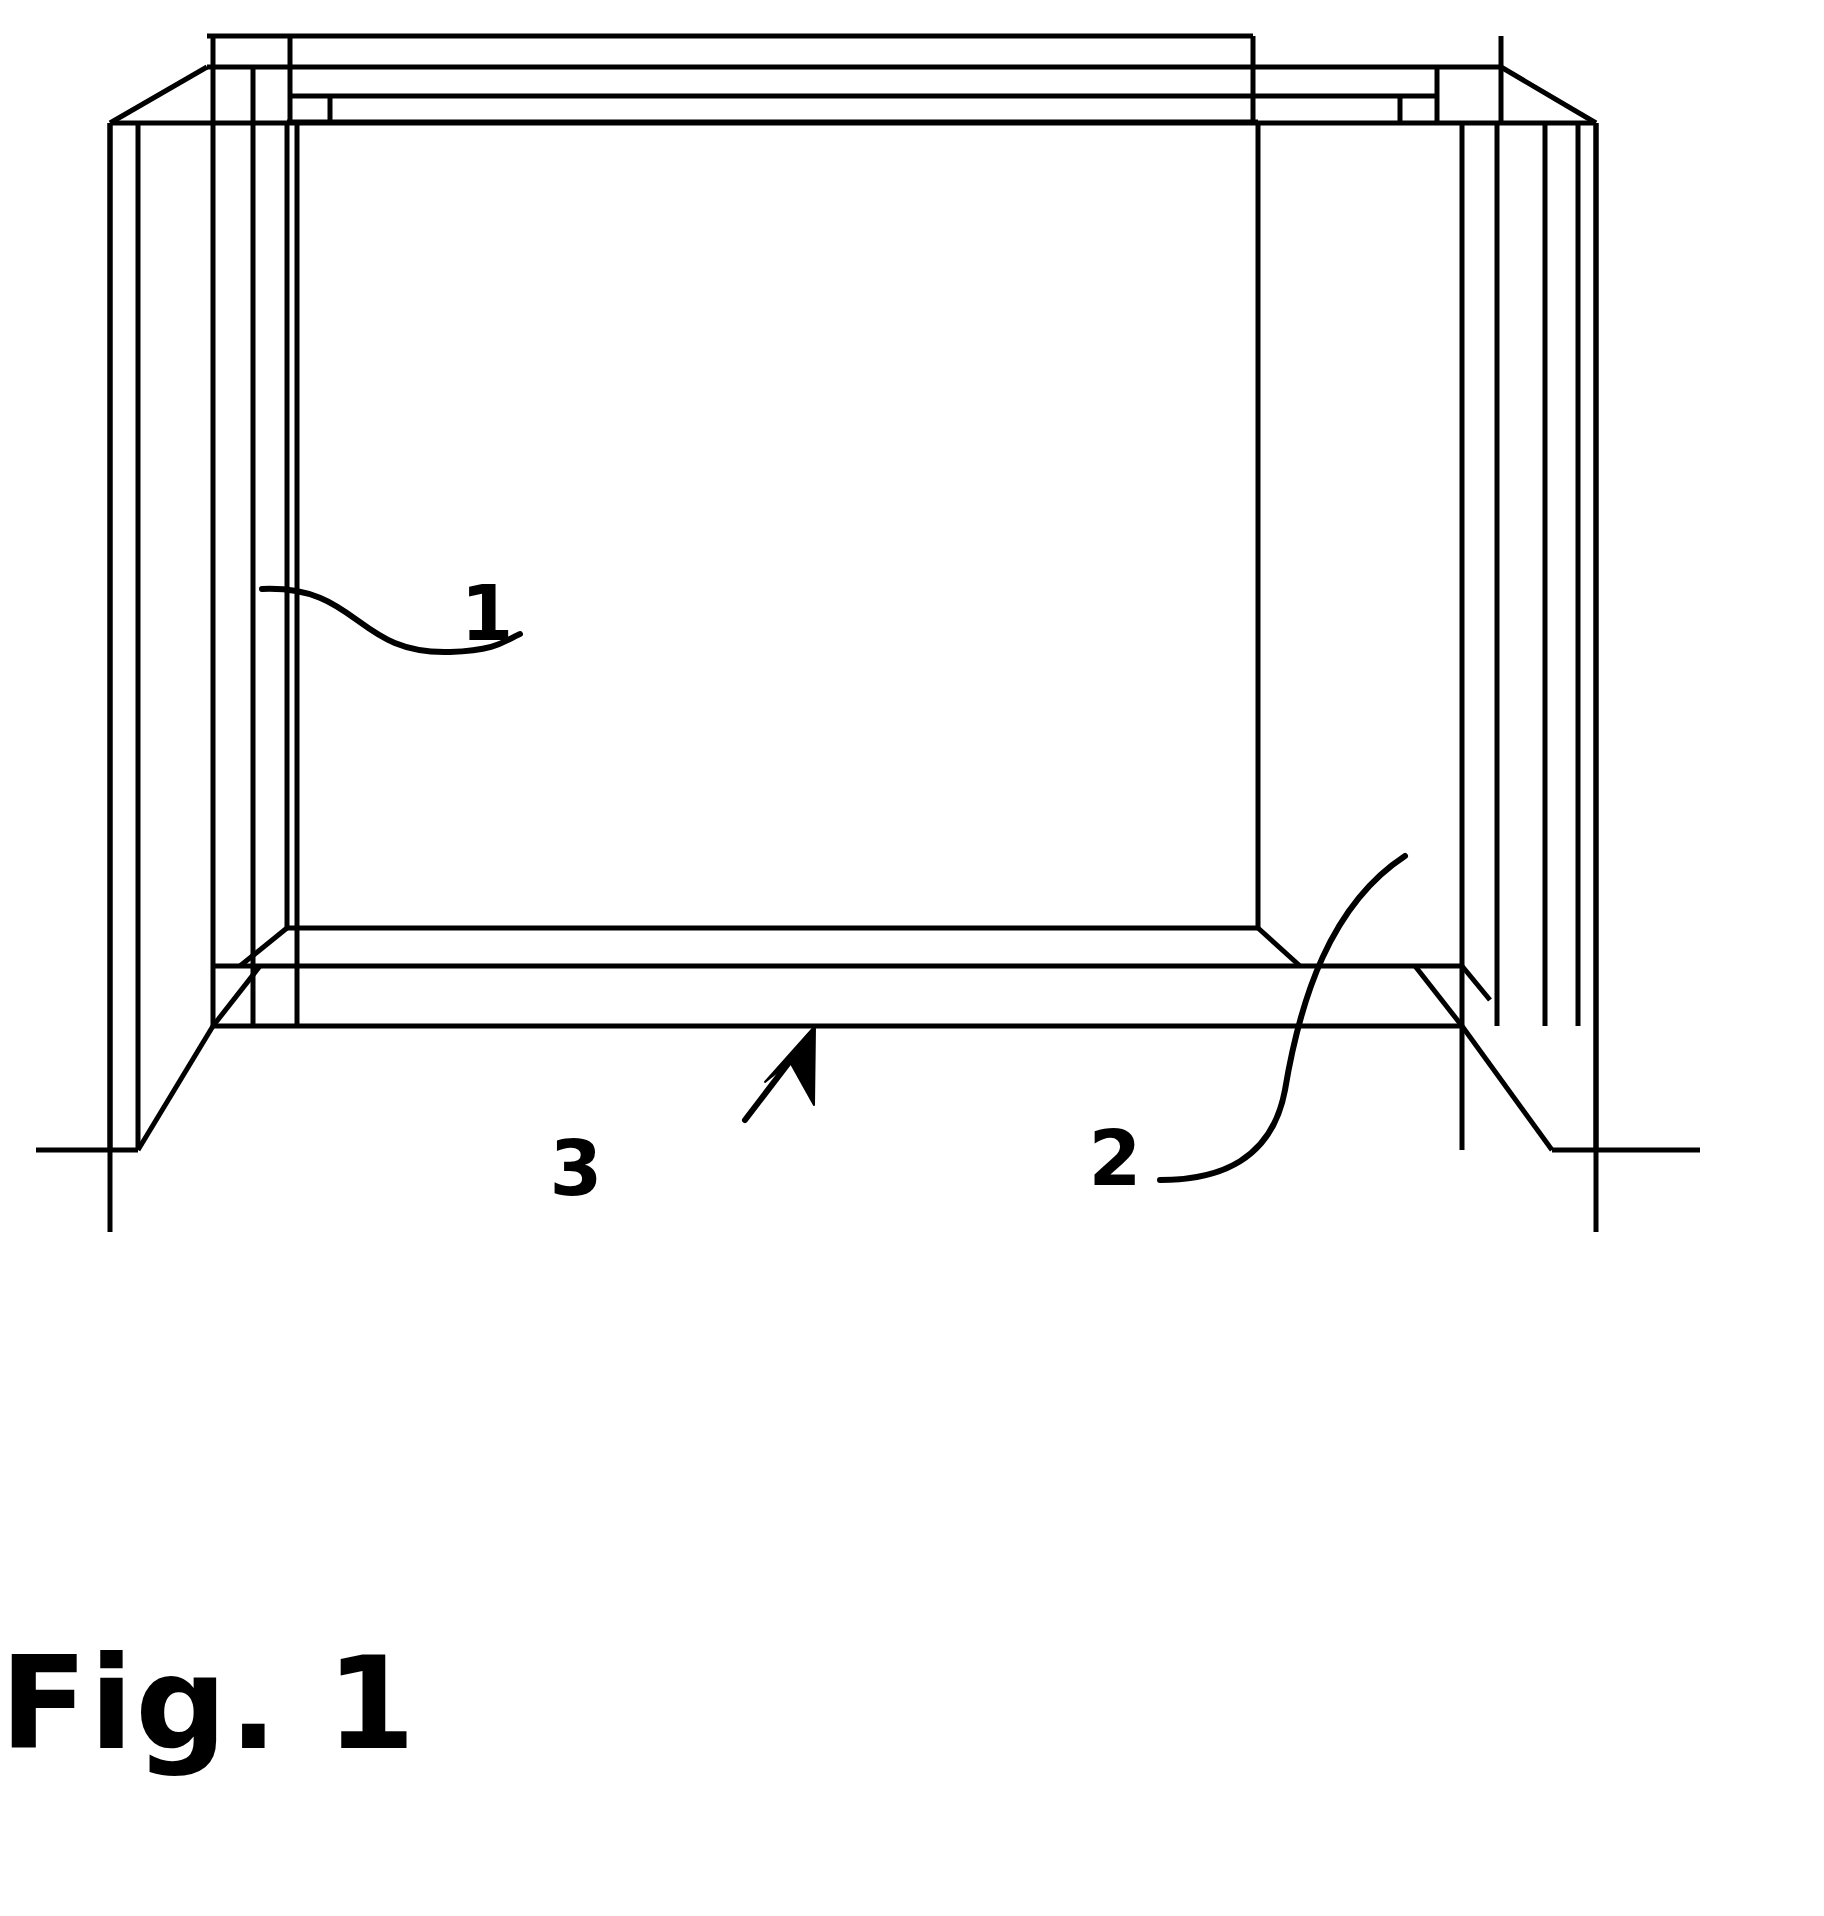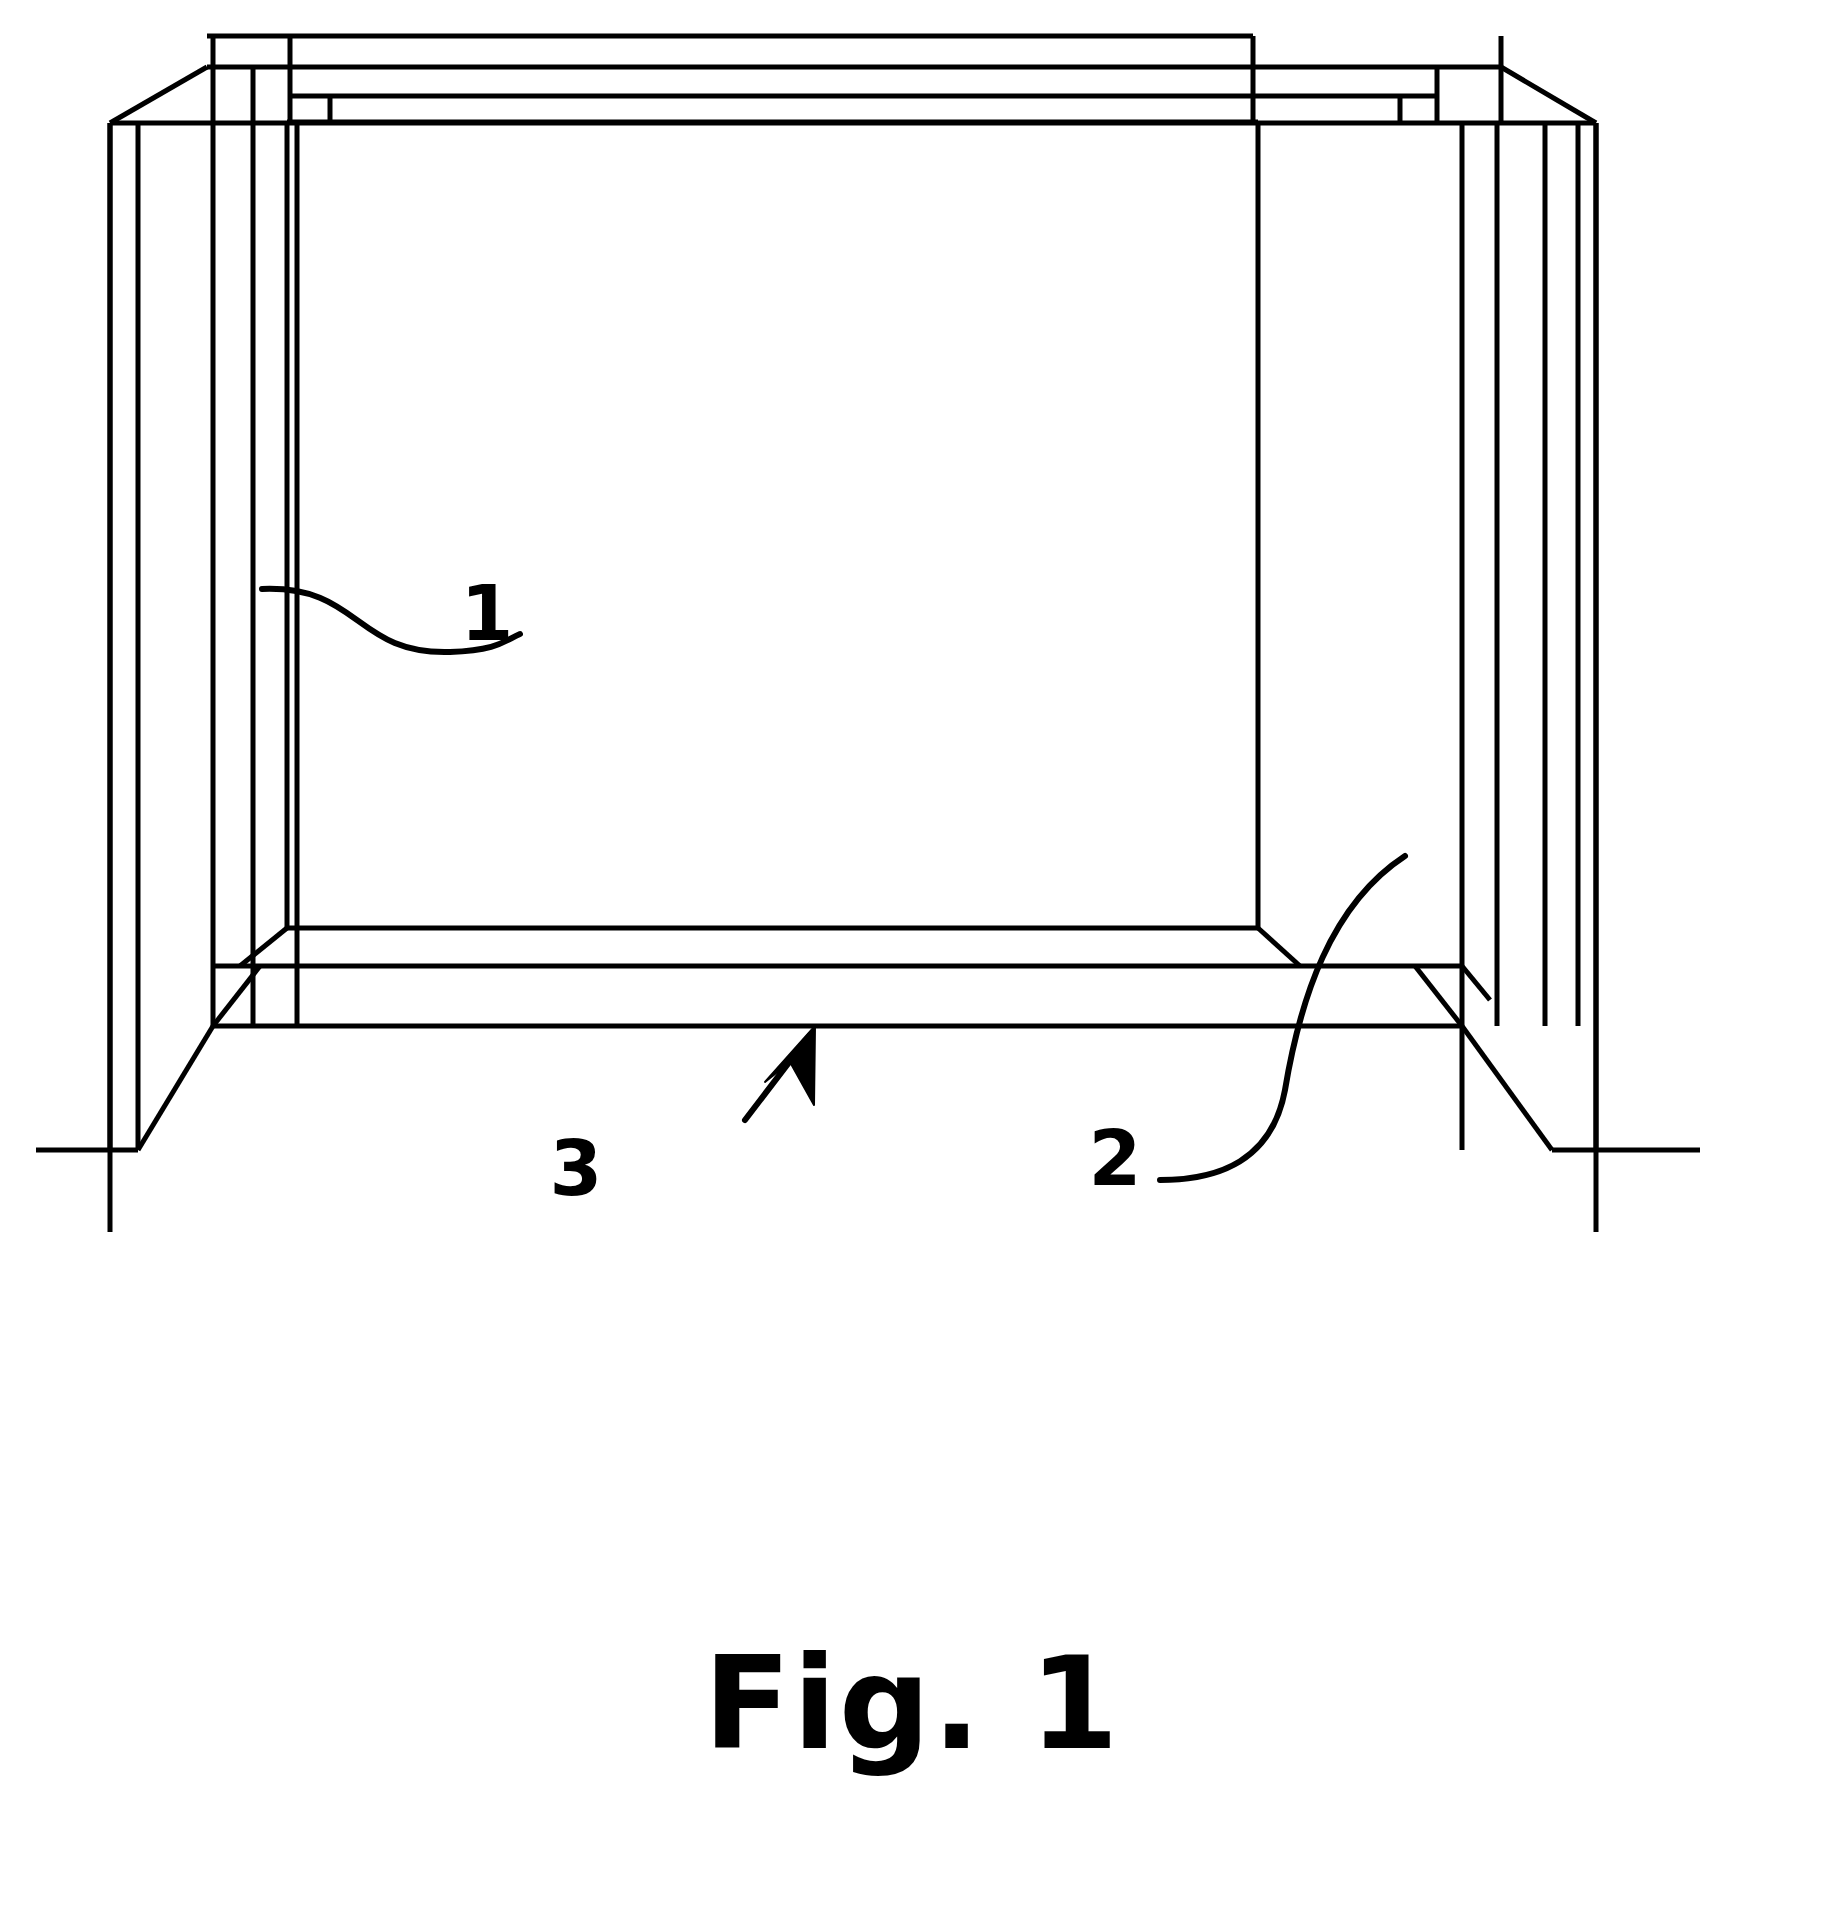--- a/index.html
+++ b/index.html
@@ -25,21 +25,21 @@
     display: block;
     width: 1824px;
     height: 1916px;
     background: #ffffff;
   }
   .fig-caption {
     position: absolute;
     left: 0;
     top: 1640px;
     width: 1824px;
-    text-align: center;
+    text-align: left;
     font-family: "DejaVu Sans", "Liberation Sans", sans-serif;
     font-weight: bold;
     font-size: 128px;
     letter-spacing: 2px;
     color: #000000;
     line-height: 1.0;
     user-select: none;
   }
   .ref-num {
     font-family: "DejaVu Sans", "Liberation Sans", sans-serif;

